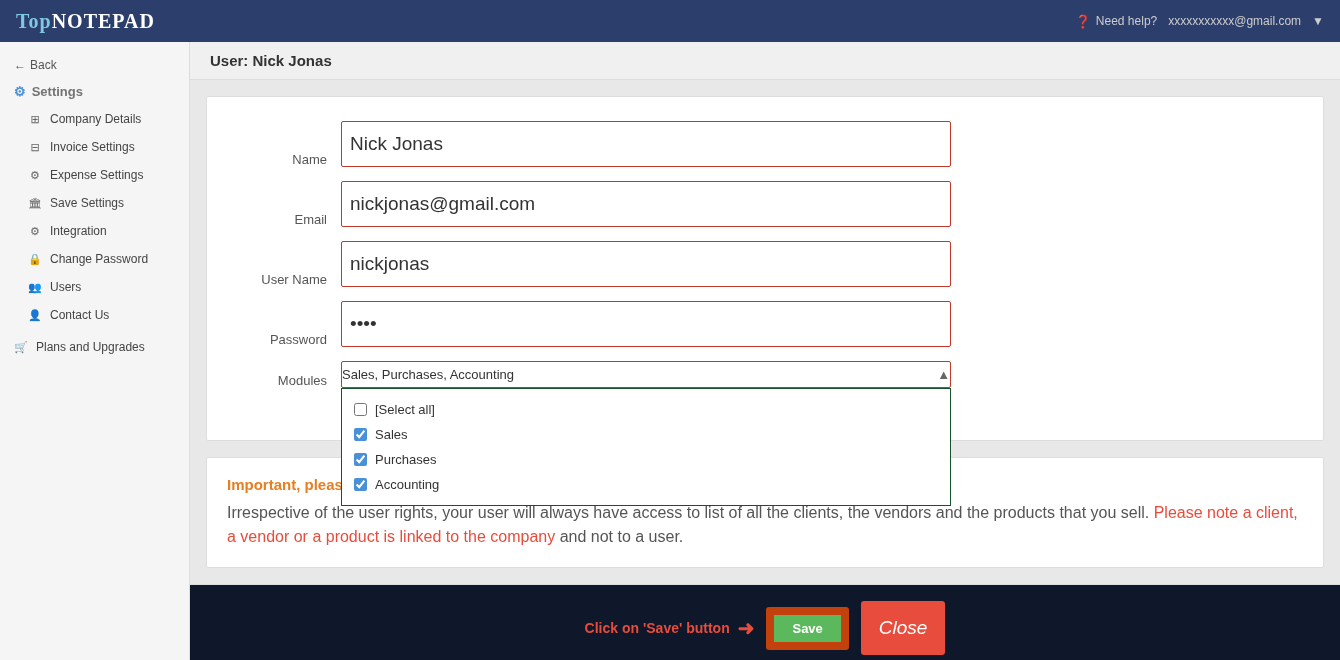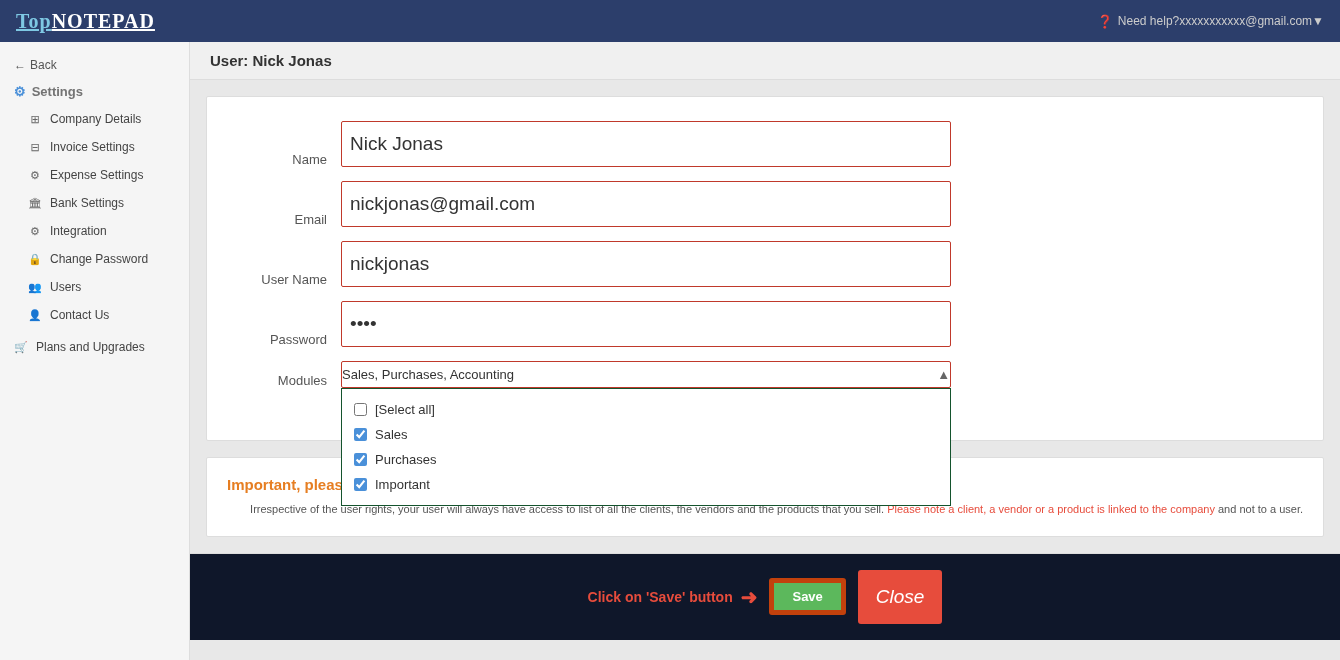--- a/index.html
+++ b/index.html
@@ -15,25 +15,25 @@
       padding: 0 16px;
       justify-content: space-between;
     }
     .header-logo {
       font-size: 20px;
       font-weight: bold;
       letter-spacing: 1px;
       color: white;
       font-family: Georgia, serif;
     }
-    .header-logo span { color: #7ec8e3; text-decoration: underline; }
+    .header-logo span { color: #7ec8e3; }
     .header-right {
       display: flex;
       align-items: center;
-      gap: 0;
+      gap: 11px;
       font-size: 12px;
       color: #ccc;
     }
     .header-help {
       display: flex;
       align-items: center;
       gap: 4px;
       color: #ccc;
     }
 
@@ -217,24 +217,23 @@
       border-radius: 2px;
       border: 1px solid #ddd;
     }
     .notice-title {
       color: #e67e22;
       font-size: 15px;
       font-weight: bold;
       margin-bottom: 8px;
     }
     .notice-text {
-      font-size: 11px;
+      font-size: 16px;
       color: #555;
       line-height: 1.5;
-      text-align: right;
     }
     .notice-text .highlight { color: #e74c3c; }
 
     
     .footer-bar {
       background: #0f172a;
       padding: 16px;
       display: flex;
       align-items: center;
       justify-content: center;
@@ -249,21 +248,21 @@
       align-items: center;
       gap: 8px;
     }
     .arrow-icon {
       display: inline-flex;
       align-items: center;
     }
     .btn-save {
       background: #5cb85c;
       color: white;
-      border: 5px solid #c2410c;
+      border: 8px solid #c2410c;
       padding: 6px 18px;
       border-radius: 3px;
       cursor: pointer;
       font-size: 13px;
       font-weight: bold;
     }
     .btn-close {
       background: #e74c3c;
       color: white;
       border: none;
@@ -309,21 +308,21 @@
     <div class="sidebar-item">
       <span class="sidebar-icon">⊟</span>
       <span>Invoice Settings</span>
     </div>
     <div class="sidebar-item">
       <span class="sidebar-icon">⚙</span>
       <span>Expense Settings</span>
     </div>
     <div class="sidebar-item">
       <span class="sidebar-icon">🏛</span>
-      <span>Bank Settings</span>
+      <span>Save Settings</span>
     </div>
     <div class="sidebar-item">
       <span class="sidebar-icon">⚙</span>
       <span>Integration</span>
     </div>
     <div class="sidebar-item">
       <span class="sidebar-icon">🔒</span>
       <span>Change Password</span>
     </div>
     <div class="sidebar-item">
@@ -390,21 +389,21 @@
             <label class="dropdown-item">
               <input type="checkbox" checked="" style="">
               <span>Sales</span>
             </label>
             <label class="dropdown-item">
               <input type="checkbox" checked="" style="">
               <span>Purchases</span>
             </label>
             <label class="dropdown-item">
               <input type="checkbox" checked="" style="">
-              <span>Important</span>
+              <span>Accounting</span>
             </label>
           </div>
         </div>
       </div>
 
       <div class="deny-row">
         <input type="checkbox" checked="" style="">
         <span>Deny delete rights</span>
       </div>
     </div>

